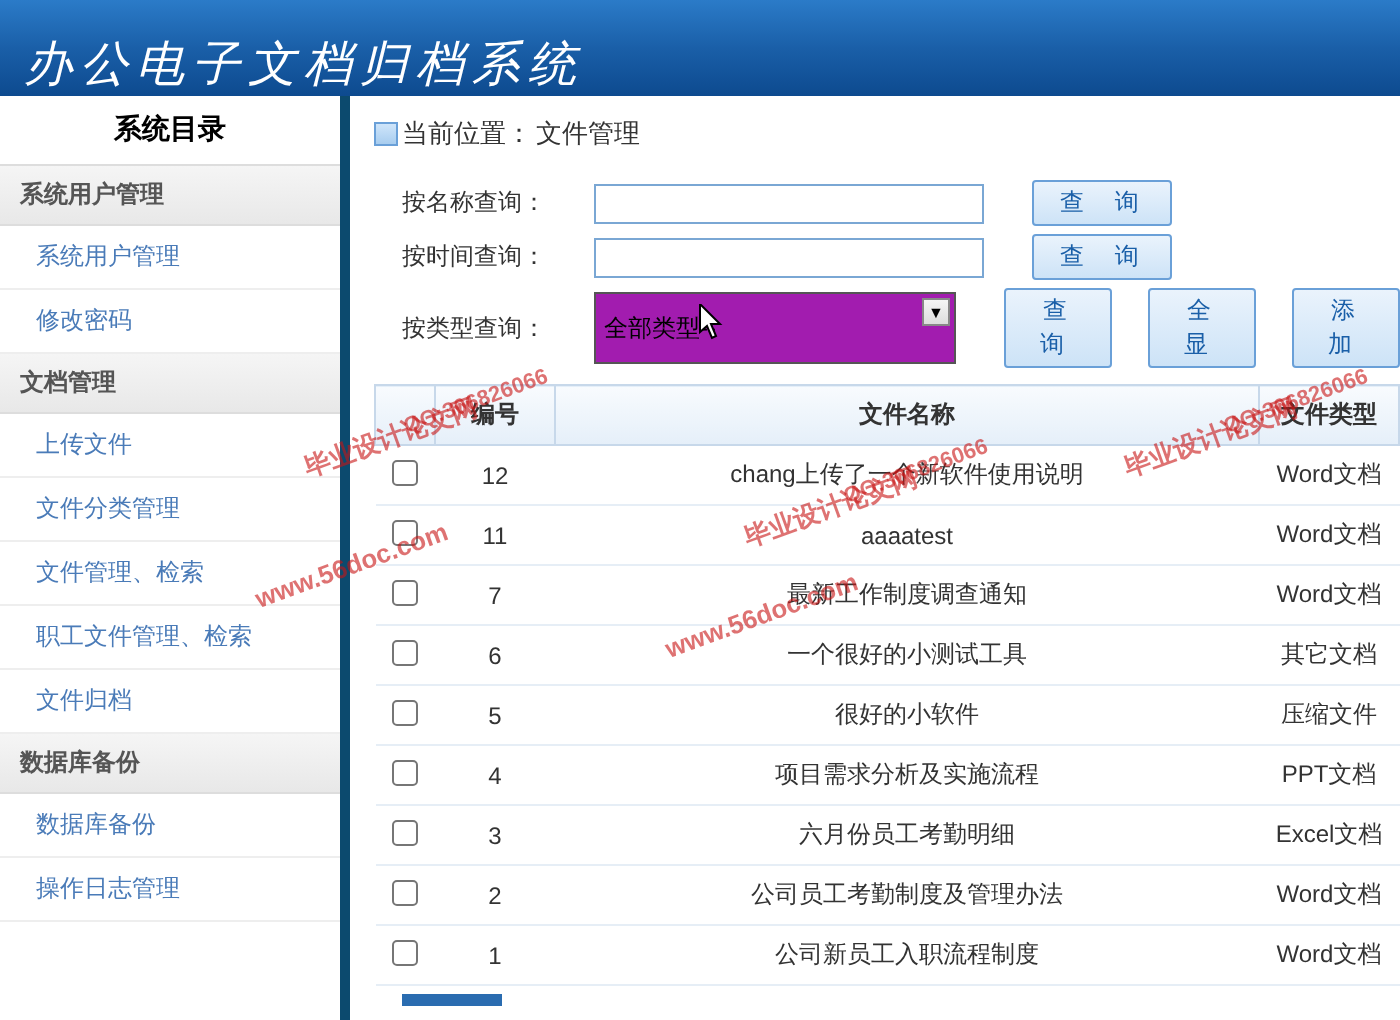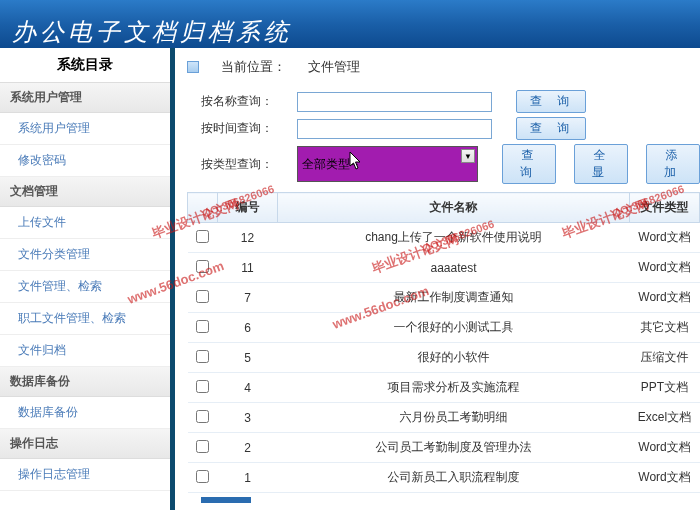--- a/index.html
+++ b/index.html
@@ -4,21 +4,21 @@
 <style>
 * { margin: 0; padding: 0; box-sizing: border-box; font-family: "Microsoft YaHei", SimSun, Arial, sans-serif; }
 body { background: #fff; width: 700px; height: 510px; overflow: hidden; font-size: 12px; }
 .header { background: linear-gradient(to bottom, #2b7bc8 0%, #1a5fa8 50%, #0d4a8f 100%); height: 48px; color: #fff; padding: 16px 12px; font-size: 24px; font-family: "KaiTi", "STKaiti", serif; font-style: italic; letter-spacing: 4px; }
 .body { display: flex; height: 462px; }
 .sidebar { width: 175px; border-right: 5px solid #0c4a6e; background: #fff; }
 .sidebar-title { text-align: center; font-weight: bold; font-size: 14px; padding: 8px 0; border-bottom: 1px solid #ddd; }
 .sidebar-group { background: linear-gradient(to bottom, #f5f5f5, #e8e8e8); padding: 6px 10px; font-weight: bold; color: #555; border-bottom: 1px solid #ddd; font-size: 12px; }
 .sidebar-item { padding: 7px 18px; color: #4a7bb8; cursor: pointer; border-bottom: 1px solid #eee; font-size: 12px; }
 .main { flex: 1; padding: 6px 0 0 12px; overflow: hidden; }
-.breadcrumb { display: flex; align-items: center; gap: 22px; padding: 4px 0 10px; color: #333; font-size: 13px; }
+.breadcrumb { display: flex; align-items: center; gap: 2px; padding: 4px 0 10px; color: #333; font-size: 13px; }
 .bc-icon { display: inline-block; width: 12px; height: 12px; border: 1px solid #6aa0d8; background: linear-gradient(to bottom,#cfe5fa,#a8cdef); }
 .search-row { display: flex; align-items: center; gap: 24px; margin: 4px 0; padding-left: 14px; }
 .search-label { color: #333; white-space: nowrap; }
 .search-input { width: 195px; height: 20px; border: 1px solid #7aa7d4; padding: 0 4px; }
 .type-select { width: 218px; height: 36px; border: 1px solid #555; background: #a21caf; padding: 0 25px 0 4px; position: relative; display: inline-flex; align-items: center; }
 .type-select .arrow { position: absolute; right: 2px; top: 2px; width: 14px; height: 14px; background: linear-gradient(to bottom,#f5f5f5,#ddd); border: 1px solid #888; display: flex; align-items: center; justify-content: center; font-size: 8px; }
 .btn { background: linear-gradient(to bottom,#eaf3fc,#cde3f7); border: 1px solid #6aa0d8; padding: 2px 10px; color: #1a5fa8; cursor: pointer; border-radius: 2px; font-size: 12px; letter-spacing: 6px; text-indent: 3px; }
 .btn-row3 { display: flex; gap: 18px; }
 .table { width: 100%; border-collapse: collapse; margin-top: 8px; }
 .table th { background: linear-gradient(to bottom,#f8fbfe,#e5eff9); border: 1px solid #c7d8ea; padding: 6px 4px; text-align: center; color: #333; font-weight: bold; font-size: 12px; }
@@ -47,21 +47,20 @@
         <div class="sidebar-item">系统用户管理</div>
         <div class="sidebar-item">修改密码</div>
         <div class="sidebar-group">文档管理</div>
         <div class="sidebar-item">上传文件</div>
         <div class="sidebar-item">文件分类管理</div>
         <div class="sidebar-item">文件管理、检索</div>
         <div class="sidebar-item">职工文件管理、检索</div>
         <div class="sidebar-item">文件归档</div>
         <div class="sidebar-group">数据库备份</div>
         <div class="sidebar-item">数据库备份</div>
-        <div class="sidebar-group">操作日志</div>
         <div class="sidebar-item">操作日志管理</div>
       </div>
   </div>
 
   <div class="main">
     <div class="breadcrumb">
       <span class="bc-icon"></span>
       <span>当前位置：</span>
       <span>文件管理</span>
     </div>

